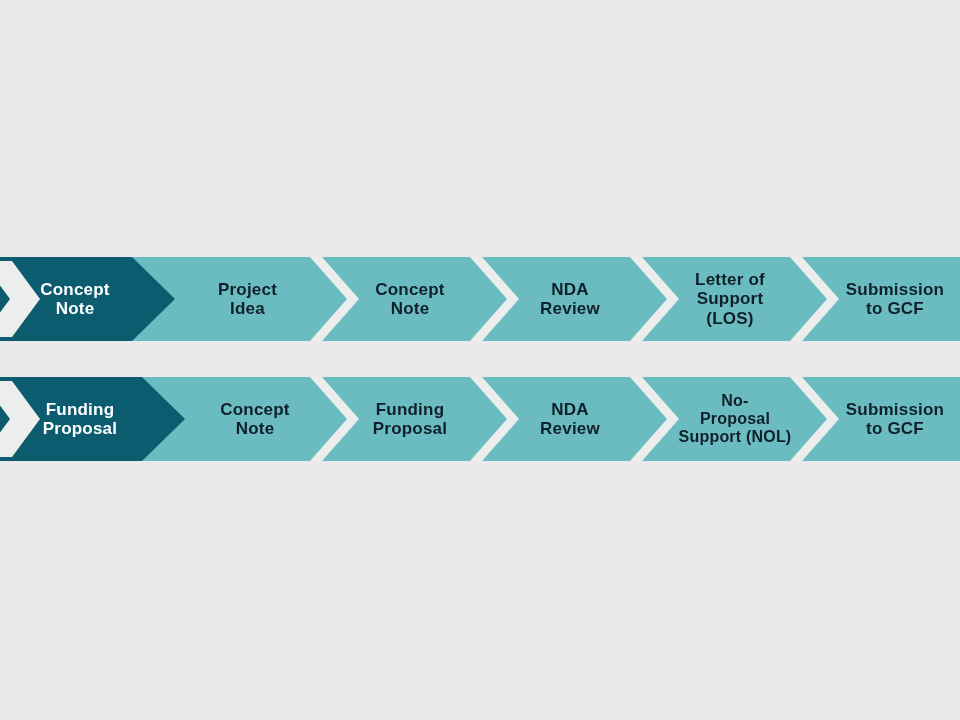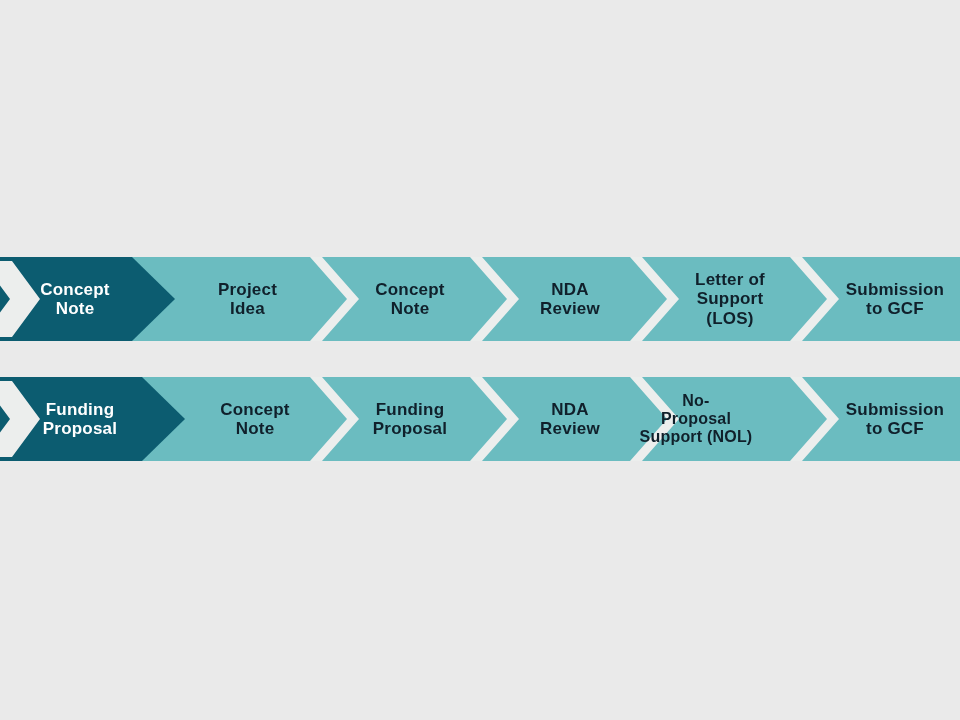--- a/index.html
+++ b/index.html
@@ -130,21 +130,21 @@
     <div class="step-label label-light" style="left:345px; width:130px;">
       <span>Funding</span>
       <span>Proposal</span>
     </div>
 
     <div class="step-label label-light" style="left:505px; width:130px;">
       <span>NDA</span>
       <span>Review</span>
     </div>
 
-    <div class="step-label label-light label-small" style="left:621px; width:150px;">
+    <div class="step-label label-light label-small" style="left:660px; width:150px;">
       <span>No-</span>
       <span>Proposal</span>
       <span>Support (NOL)</span>
     </div>
 
     <div class="step-label label-light" style="left:830px; width:130px;">
       <span>Submission</span>
       <span>to GCF</span>
     </div>
   </div>

